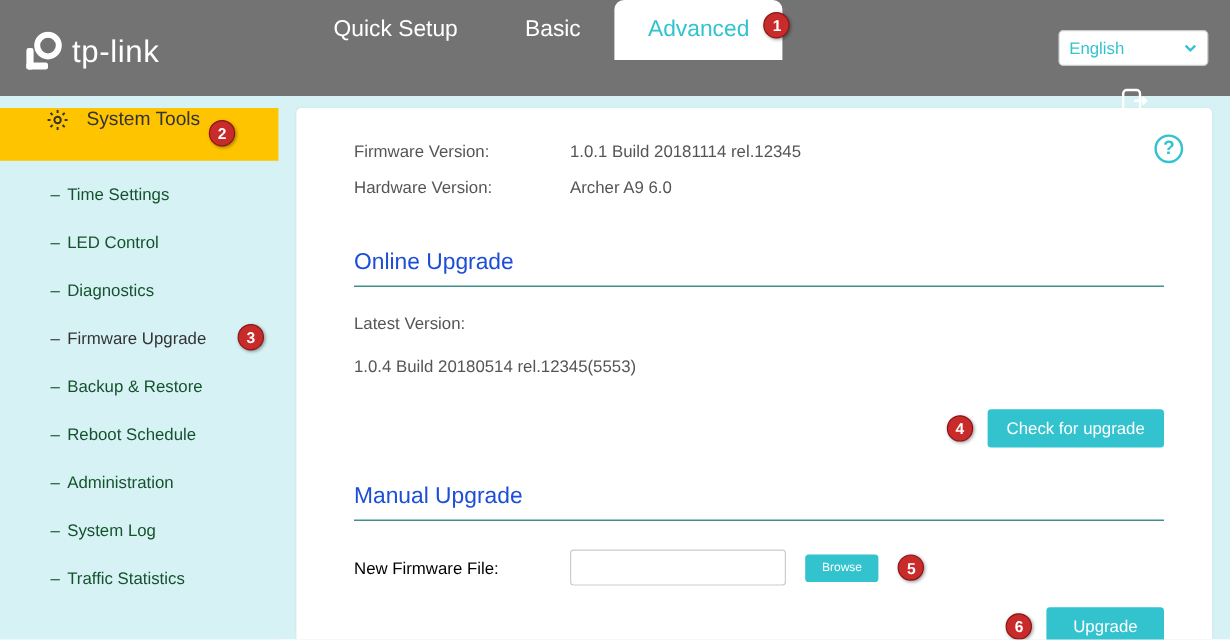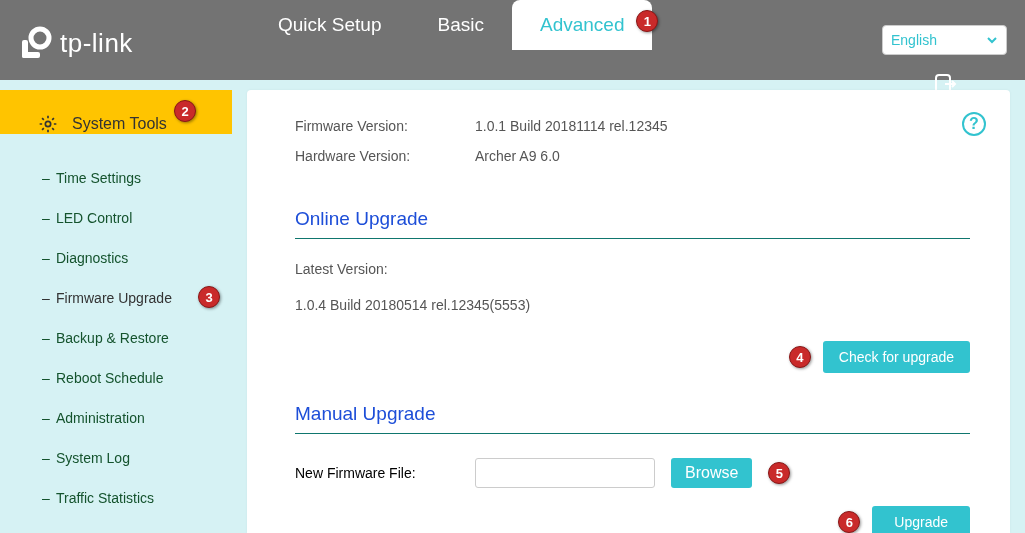--- a/index.html
+++ b/index.html
@@ -88,24 +88,24 @@
     width: 232px;
     background: #d6f2f4;
     padding-top: 10px;
   }
   .sidebar-cat {
     background: #ffc400;
     color: #333;
     font-size: 16px;
     height: 44px;
     display: flex;
-    align-items: flex-end;
+    align-items: flex-start;
     padding-left: 38px;
     position: relative;
-    margin-bottom: 24px;
+    margin-bottom: 8px;
   }
   .sidebar-cat-inner{ display:flex; align-items:center; gap:14px;}
   .sidebar-item {
     color: #14532d;
     font-size: 14px;
     padding: 12px 0 12px 56px;
     position: relative;
     cursor: pointer;
   }
   .sidebar-item::before {
@@ -159,21 +159,21 @@
   .latest-value { margin-top: 20px; color:#555; font-size:14px;}
   .btn {
     background: #32c3cf;
     color: #fff;
     border: none;
     border-radius: 3px;
     font-size: 14px;
     padding: 8px 16px;
     cursor: pointer;
   }
-  .btn.small { padding: 6px 14px; font-size:16px;}
+  .btn.small { padding: 6px 14px; font-size:10px;}
   .check-row {
     display:flex; justify-content:flex-end; margin-top: 28px; align-items:center; gap:12px;
   }
   .manual-row {
     display:flex; align-items:center; margin-top: 24px; gap: 16px;
   }
   .manual-row .info-label{ width:164px;}
   .file-input {
     width: 180px; height: 30px;
     border: 1px solid #ccc;

